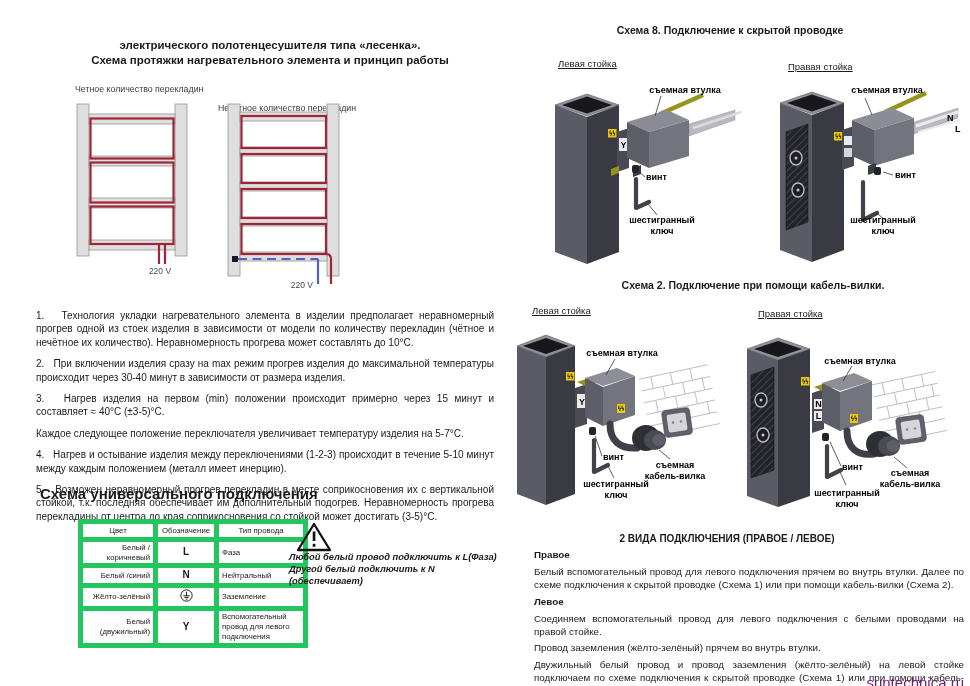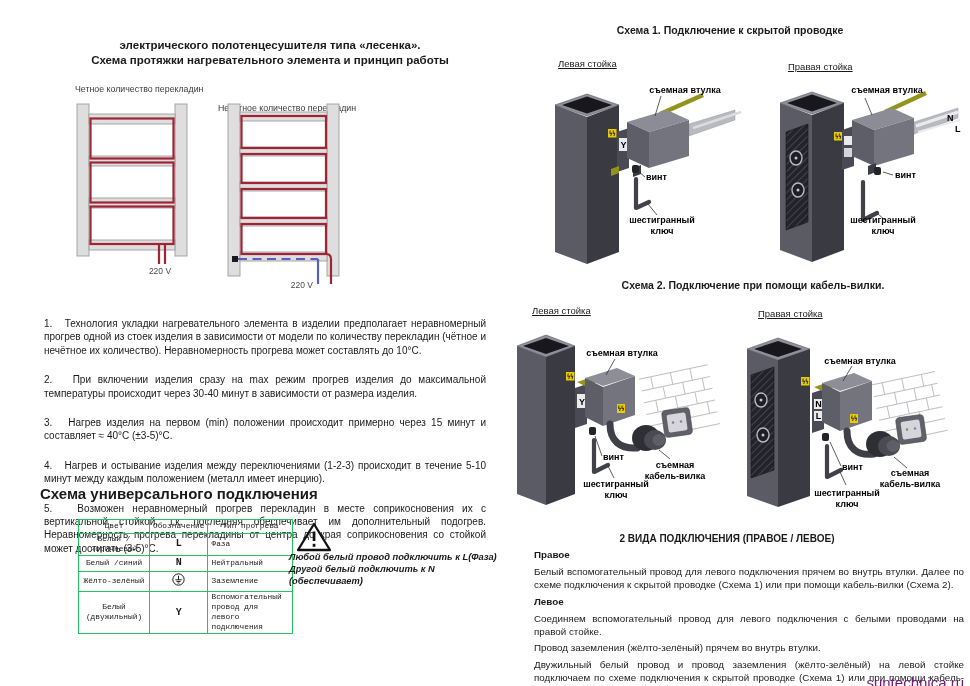--- a/index.html
+++ b/index.html
@@ -3,27 +3,27 @@
 <meta charset="utf-8">
 <style>
   html,body{margin:0;padding:0;background:#e8e8e8;}
   .page{position:relative;width:970px;height:686px;background:#ffffff;overflow:hidden;
         font-family:"Liberation Sans", sans-serif;color:#1a1a1a;}
   .abs{position:absolute;}
   .main-title{left:40px;top:38px;width:460px;text-align:center;font-weight:bold;
               font-size:11.5px;line-height:15px;}
   .ladder-label{font-size:8.8px;color:#3a3a3a;}
   .notes{left:28px;top:301px;width:474px;}
-  .notes p{margin:16px;font-size:10px;line-height:13.4px;text-align:justify;}
+  .notes p{margin:8px;font-size:10px;line-height:13.4px;text-align:justify;}
   .uni-heading{left:40px;top:485px;width:440px;text-align:left;font-weight:bold;font-size:15px;}
   table.wire-table{position:absolute;left:78px;top:519px;border-collapse:collapse;
                    font-size:7.8px;line-height:1.25;}
-  table.wire-table th, table.wire-table td{border:1px solid #22c55e;padding:1px 3px;vertical-align:middle;font-family:Liberation Mono, monospace;}
+  table.wire-table th, table.wire-table td{border:5px solid #22c55e;padding:1px 3px;vertical-align:middle;}
   table.wire-table th{font-weight:normal;text-align:center;height:11px;}
-  td.c-color{width:64px;text-align:center;}
+  td.c-color{width:64px;text-align:right;}
   td.c-mark{width:50px;text-align:center;font-weight:bold;font-size:10px;}
   td.c-type{width:78px;text-align:left;}
   .warn-line{left:289px;width:218px;font-weight:bold;font-style:italic;font-size:9.3px;line-height:11.5px;}
   .scheme-title{text-align:center;font-weight:bold;font-size:10.5px;}
   .stand-label{font-size:9.5px;text-decoration:underline;}
   .two-types-heading{left:507px;top:533px;width:440px;text-align:center;font-weight:bold;font-size:10px;}
   .rt-block{left:530px;top:545px;width:438px;}
   .rt-block p{margin:4px;font-size:9.8px;line-height:12.9px;text-align:justify;}
   .rt-block p.sub{font-weight:bold;text-align:left;}
   .watermark{left:828px;top:654px;width:136px;text-align:right;font-size:15px;color:#701a75;margin-top:20px;}
@@ -84,32 +84,33 @@
       <path d="M11,161 H91" stroke-dasharray="9 5.5"></path>
       <path d="M91,161 V186"></path>
     </g>
     <text class="volt" x="86" y="190" text-anchor="end">220 V</text>
   </svg>
 
   <div class="abs notes">
     <p>1.&nbsp;&nbsp; Технология укладки нагревательного элемента в изделии предполагает неравномерный прогрев одной из стоек изделия в зависимости от модели по количеству перекладин (чётное и нечётное их количество). Неравномерность прогрева может составлять до 10°С.</p>
     <p>2.&nbsp;&nbsp; При включении изделия сразу на max режим прогрев изделия до максимальной температуры происходит через 30-40 минут в зависимости от размера изделия.</p>
     <p>3.&nbsp;&nbsp; Нагрев изделия на первом (min) положении происходит примерно через 15 минут и составляет ≈ 40°С (±3-5)°С.</p>
+    <p>Каждое следующее положение переключателя увеличивает температуру изделия на 5-7°С.</p>
     <p>4.&nbsp;&nbsp; Нагрев и остывание изделия между переключениями (1-2-3) происходит в течение 5-10 минут между каждым положением (металл имеет инерцию).</p>
     <p>5.&nbsp;&nbsp; Возможен неравномерный прогрев перекладин в месте соприкосновения их с вертикальной стойкой, т.к. последняя обеспечивает им дополнительный подогрев. Неравномерность прогрева перекладины от центра до края соприкосновения со стойкой может достигать (3-5)°С.</p>
   </div>
 
   <div class="abs uni-heading">Схема универсального подключения</div>
 
   <table class="wire-table">
     <thead>
       <tr>
         <th>Цвет</th>
         <th>Обозначение</th>
-        <th>Тип прогрева</th>
+        <th>Тип провода</th>
       </tr>
     </thead>
     <tbody>
       <tr>
         <td class="c-color">Белый /коричневый</td>
         <td class="c-mark">L</td>
         <td class="c-type">Фаза</td>
       </tr>
       <tr>
         <td class="c-color">Белый /синий</td>
@@ -135,21 +136,21 @@
   </table>
 
   <svg class="abs" style="left:296px;top:521px;" width="36" height="32" viewBox="0 0 36 32">
     <path d="M18,3 L34,29 H2 Z" fill="none" stroke="#111" stroke-width="2.3" stroke-linejoin="round"></path>
     <rect x="16.7" y="10.5" width="2.7" height="9.5" fill="#111"></rect>
     <rect x="16.7" y="22.8" width="2.7" height="3" fill="#111"></rect>
   </svg>
   <div class="abs warn-line" style="top:552px;">Любой белый провод подключить к L(Фаза)</div>
   <div class="abs warn-line" style="top:564px;">Другой белый подключить к N (обеспечивает)</div>
 
-  <div class="abs scheme-title" style="left:505px;top:24px;width:450px;">Схема 1. Подключение к скрытой проводке</div>
+  <div class="abs scheme-title" style="left:505px;top:24px;width:450px;">Схема 8. Подключение к скрытой проводке</div>
   <div class="abs stand-label" style="left:558px;top:58px;">Левая стойка</div>
   <div class="abs stand-label" style="left:788px;top:61px;">Правая стойка</div>
 
   <svg class="abs" style="left:545px;top:72px;" width="215" height="200" viewBox="0 0 215 200">
     <g>
       <polygon points="10,33 42,22 74,33 42,44" fill="#90909a" stroke="#5a5a64" stroke-width="0.6"></polygon>
       <polygon points="17,33 42,24.5 67,33 42,41.5" fill="#17171c"></polygon>
       <polygon points="10,33 42,45 42,192 10,180" fill="#5b5b65"></polygon>
       <polygon points="42,45 74,33 74,180 42,192" fill="#3a3a43"></polygon>
     </g>

